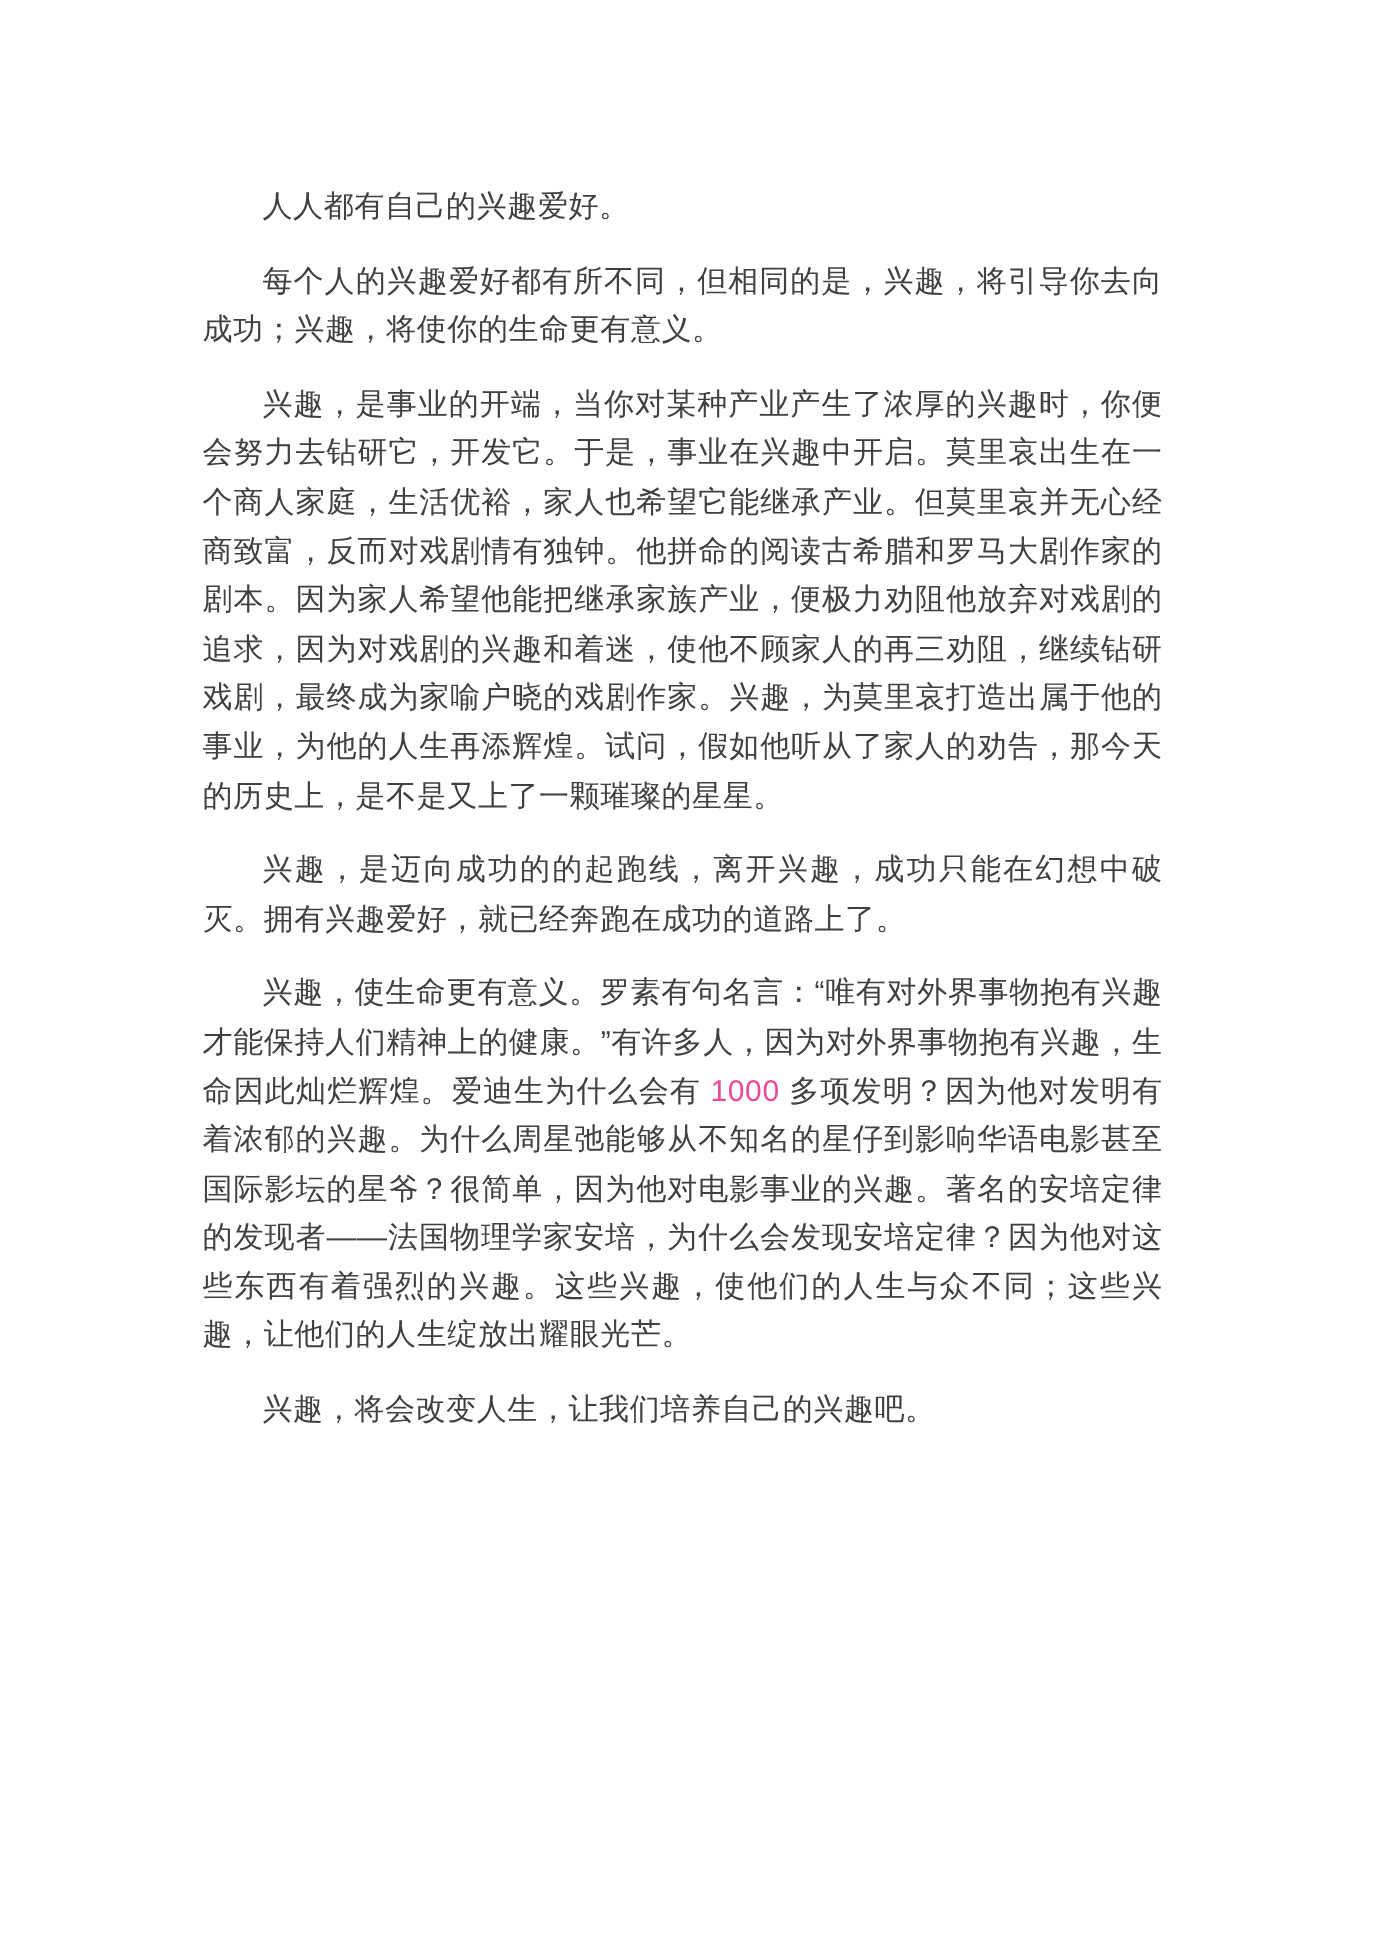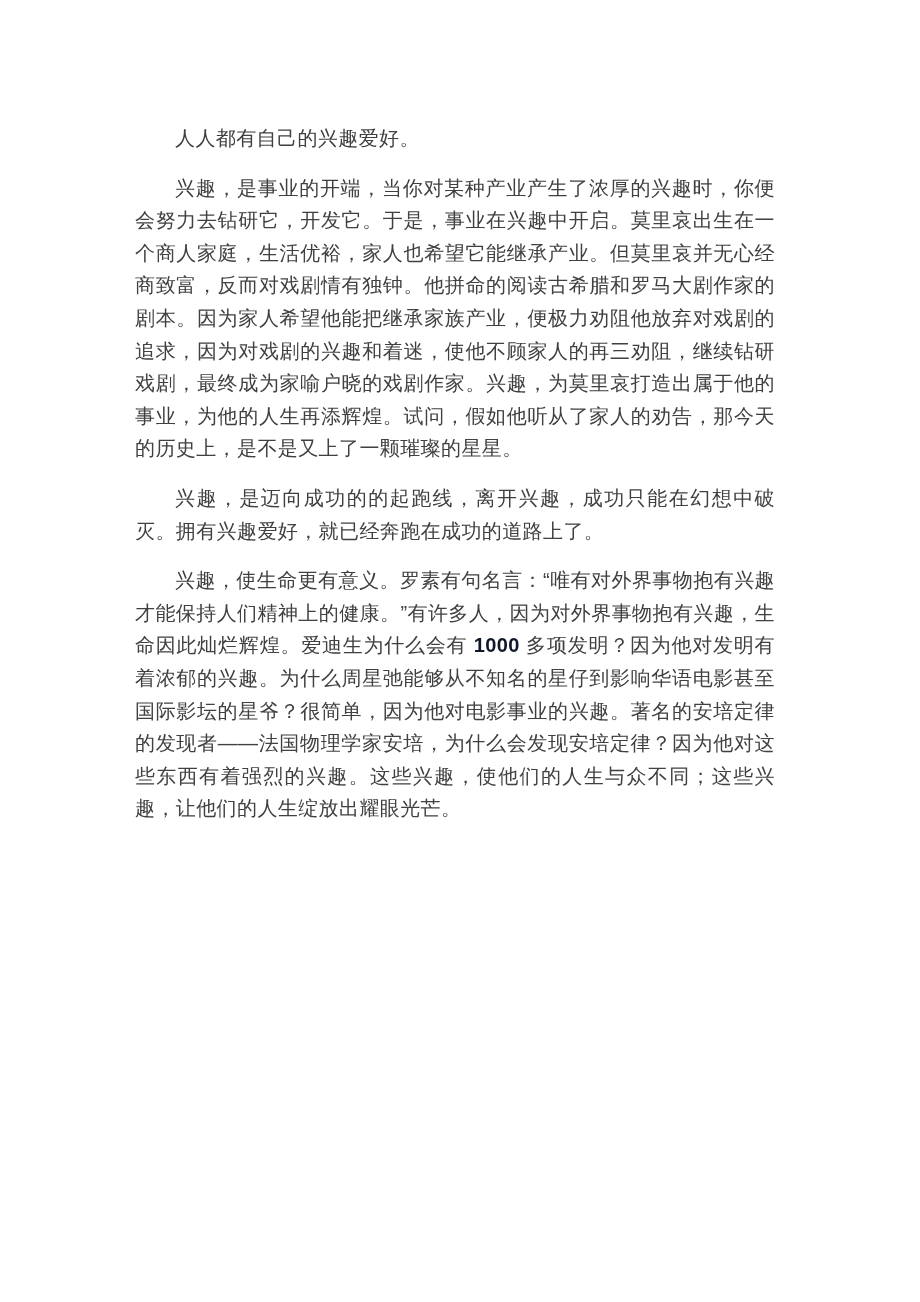--- a/index.html
+++ b/index.html
@@ -26,29 +26,31 @@
     line-height: 32.6px;
     font-weight: 400;
     color: #404040;
     text-align: justify;
     text-justify: inter-ideograph;
     text-indent: 2em;
     letter-spacing: 0.4px;
     word-break: break-all;
   }
   .doc-body p b {
-    font-weight: 700;
-    color: #0f172a;
+    font-weight: 400;
+    color: #ec4899;
   }
 </style>
 </head>
 <body>
 
 <div class="page">
   <div class="doc-body">
     <p>人人都有自己的兴趣爱好。</p>
+    <p>每个人的兴趣爱好都有所不同，但相同的是，兴趣，将引导你去向成功；兴趣，将使你的生命更有意义。</p>
     <p>兴趣，是事业的开端，当你对某种产业产生了浓厚的兴趣时，你便会努力去钻研它，开发它。于是，事业在兴趣中开启。莫里哀出生在一个商人家庭，生活优裕，家人也希望它能继承产业。但莫里哀并无心经商致富，反而对戏剧情有独钟。他拼命的阅读古希腊和罗马大剧作家的剧本。因为家人希望他能把继承家族产业，便极力劝阻他放弃对戏剧的追求，因为对戏剧的兴趣和着迷，使他不顾家人的再三劝阻，继续钻研戏剧，最终成为家喻户晓的戏剧作家。兴趣，为莫里哀打造出属于他的事业，为他的人生再添辉煌。试问，假如他听从了家人的劝告，那今天的历史上，是不是又上了一颗璀璨的星星。</p>
     <p>兴趣，是迈向成功的的起跑线，离开兴趣，成功只能在幻想中破灭。拥有兴趣爱好，就已经奔跑在成功的道路上了。</p>
     <p>
       <span>兴趣，使生命更有意义。罗素有句名言：“唯有对外界事物抱有兴趣才能保持人们精神上的健康。”有许多人，因为对外界事物抱有兴趣，生命因此灿烂辉煌。爱迪生为什么会有 </span><b>1000</b><span> 多项发明？因为他对发明有着浓郁的兴趣。为什么周星弛能够从不知名的星仔到影响华语电影甚至国际影坛的星爷？很简单，因为他对电影事业的兴趣。著名的安培定律的发现者——法国物理学家安培，为什么会发现安培定律？因为他对这些东西有着强烈的兴趣。这些兴趣，使他们的人生与众不同；这些兴趣，让他们的人生绽放出耀眼光芒。</span>
     </p>
+    <p>兴趣，将会改变人生，让我们培养自己的兴趣吧。</p>
   </div>
 </div>
 
 </body></html>

